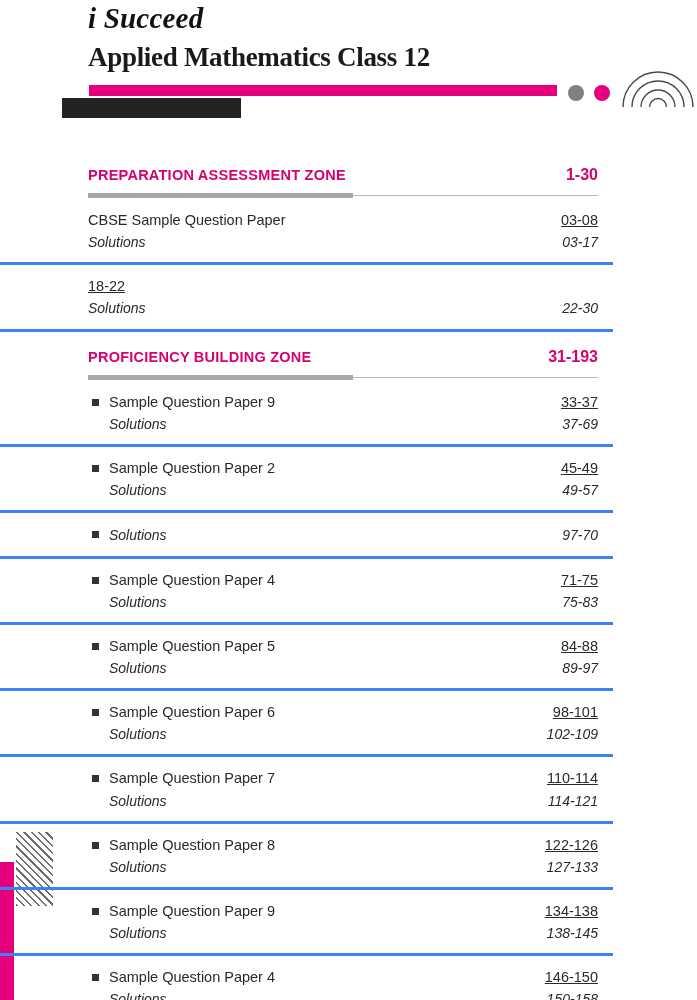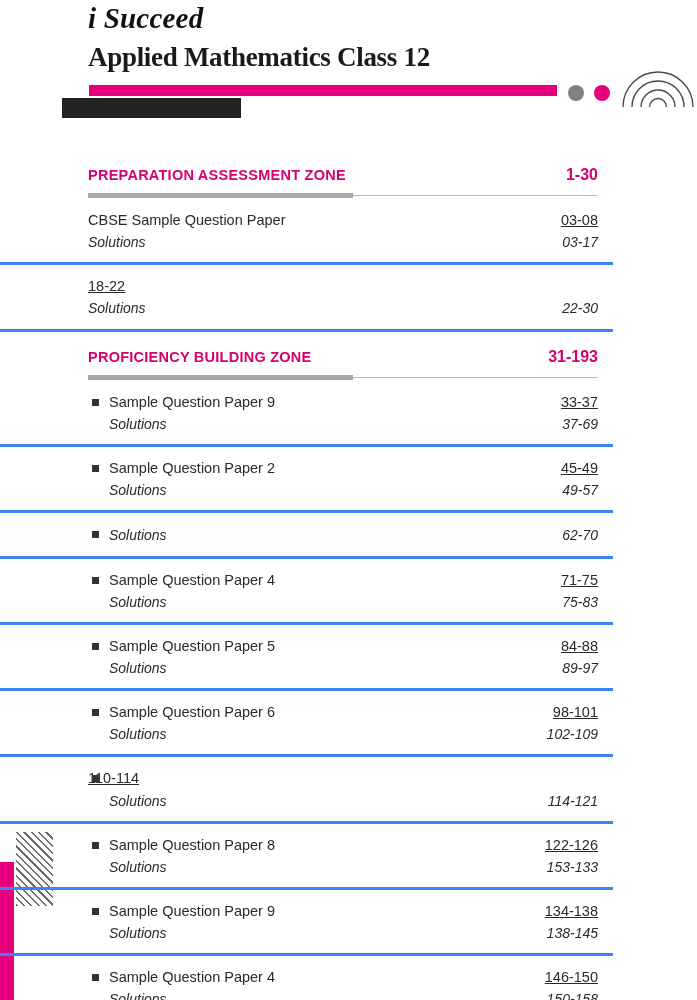--- a/index.html
+++ b/index.html
@@ -301,21 +301,21 @@
               </div>
               <div class="sub-row">
                 <span class="sub-title">Solutions</span>
                 <span class="sub-pages">49-57</span>
               </div>
             </li>
             <li class="item bulleted">
               <span class="bullet"></span>
               <div class="sub-row">
                 <span class="sub-title">Solutions</span>
-                <span class="sub-pages">62-70</span>
+                <span class="sub-pages">97-70</span>
               </div>
             </li>
             <li class="item bulleted">
               <span class="bullet"></span>
               <div class="item-row">
                 <span class="item-title">Sample Question Paper 4</span>
                 <span class="item-pages">71-75</span>
               </div>
               <div class="sub-row">
                 <span class="sub-title">Solutions</span>
@@ -340,36 +340,37 @@
                 <span class="item-pages">98-101</span>
               </div>
               <div class="sub-row">
                 <span class="sub-title">Solutions</span>
                 <span class="sub-pages">102-109</span>
               </div>
             </li>
             <li class="item bulleted">
               <span class="bullet"></span>
               <div class="item-row">
+                <span class="item-title">Sample Question Paper 7</span>
                 <span class="item-pages">110-114</span>
               </div>
               <div class="sub-row">
                 <span class="sub-title">Solutions</span>
                 <span class="sub-pages">114-121</span>
               </div>
             </li>
             <li class="item bulleted">
               <span class="bullet"></span>
               <div class="item-row">
                 <span class="item-title">Sample Question Paper 8</span>
                 <span class="item-pages">122-126</span>
               </div>
               <div class="sub-row">
                 <span class="sub-title">Solutions</span>
-                <span class="sub-pages">153-133</span>
+                <span class="sub-pages">127-133</span>
               </div>
             </li>
             <li class="item bulleted">
               <span class="bullet"></span>
               <div class="item-row">
                 <span class="item-title">Sample Question Paper 9</span>
                 <span class="item-pages">134-138</span>
               </div>
               <div class="sub-row">
                 <span class="sub-title">Solutions</span>

